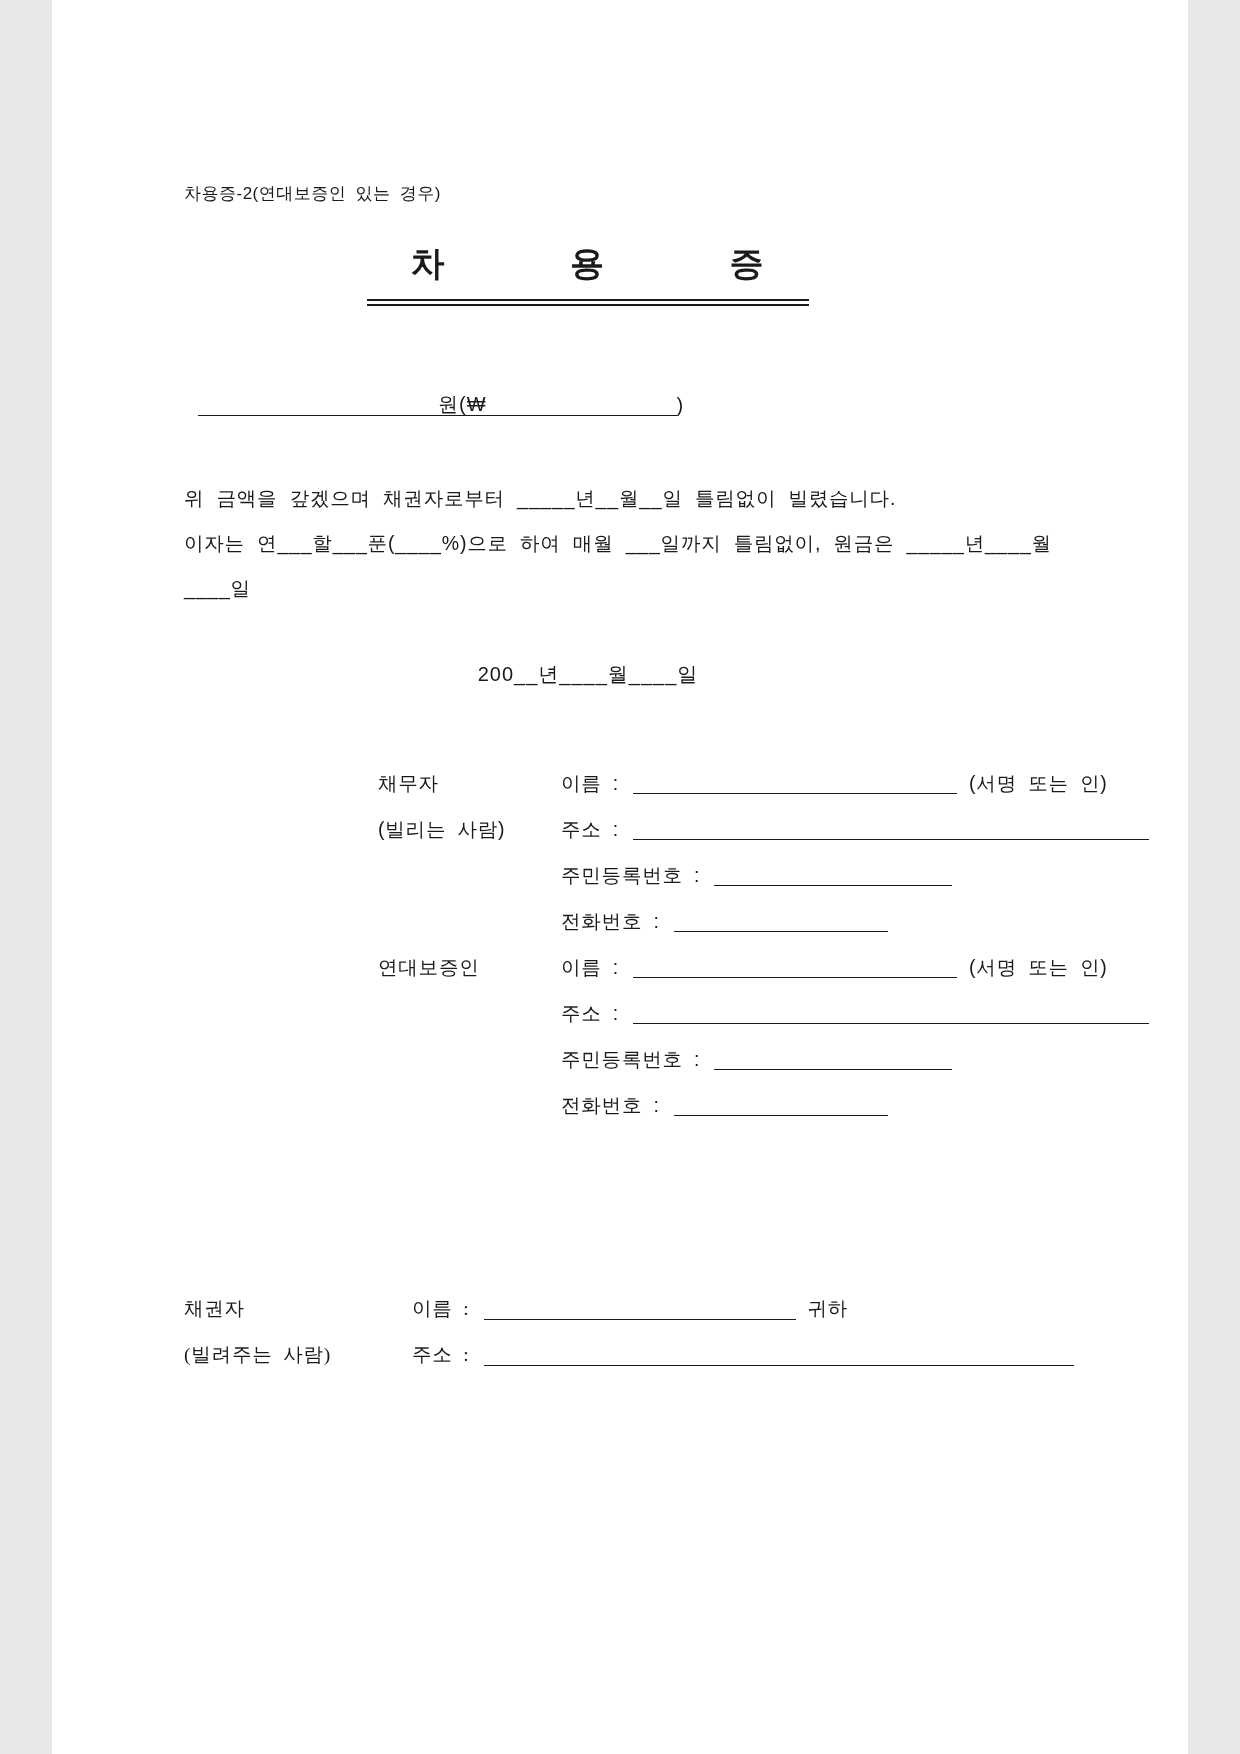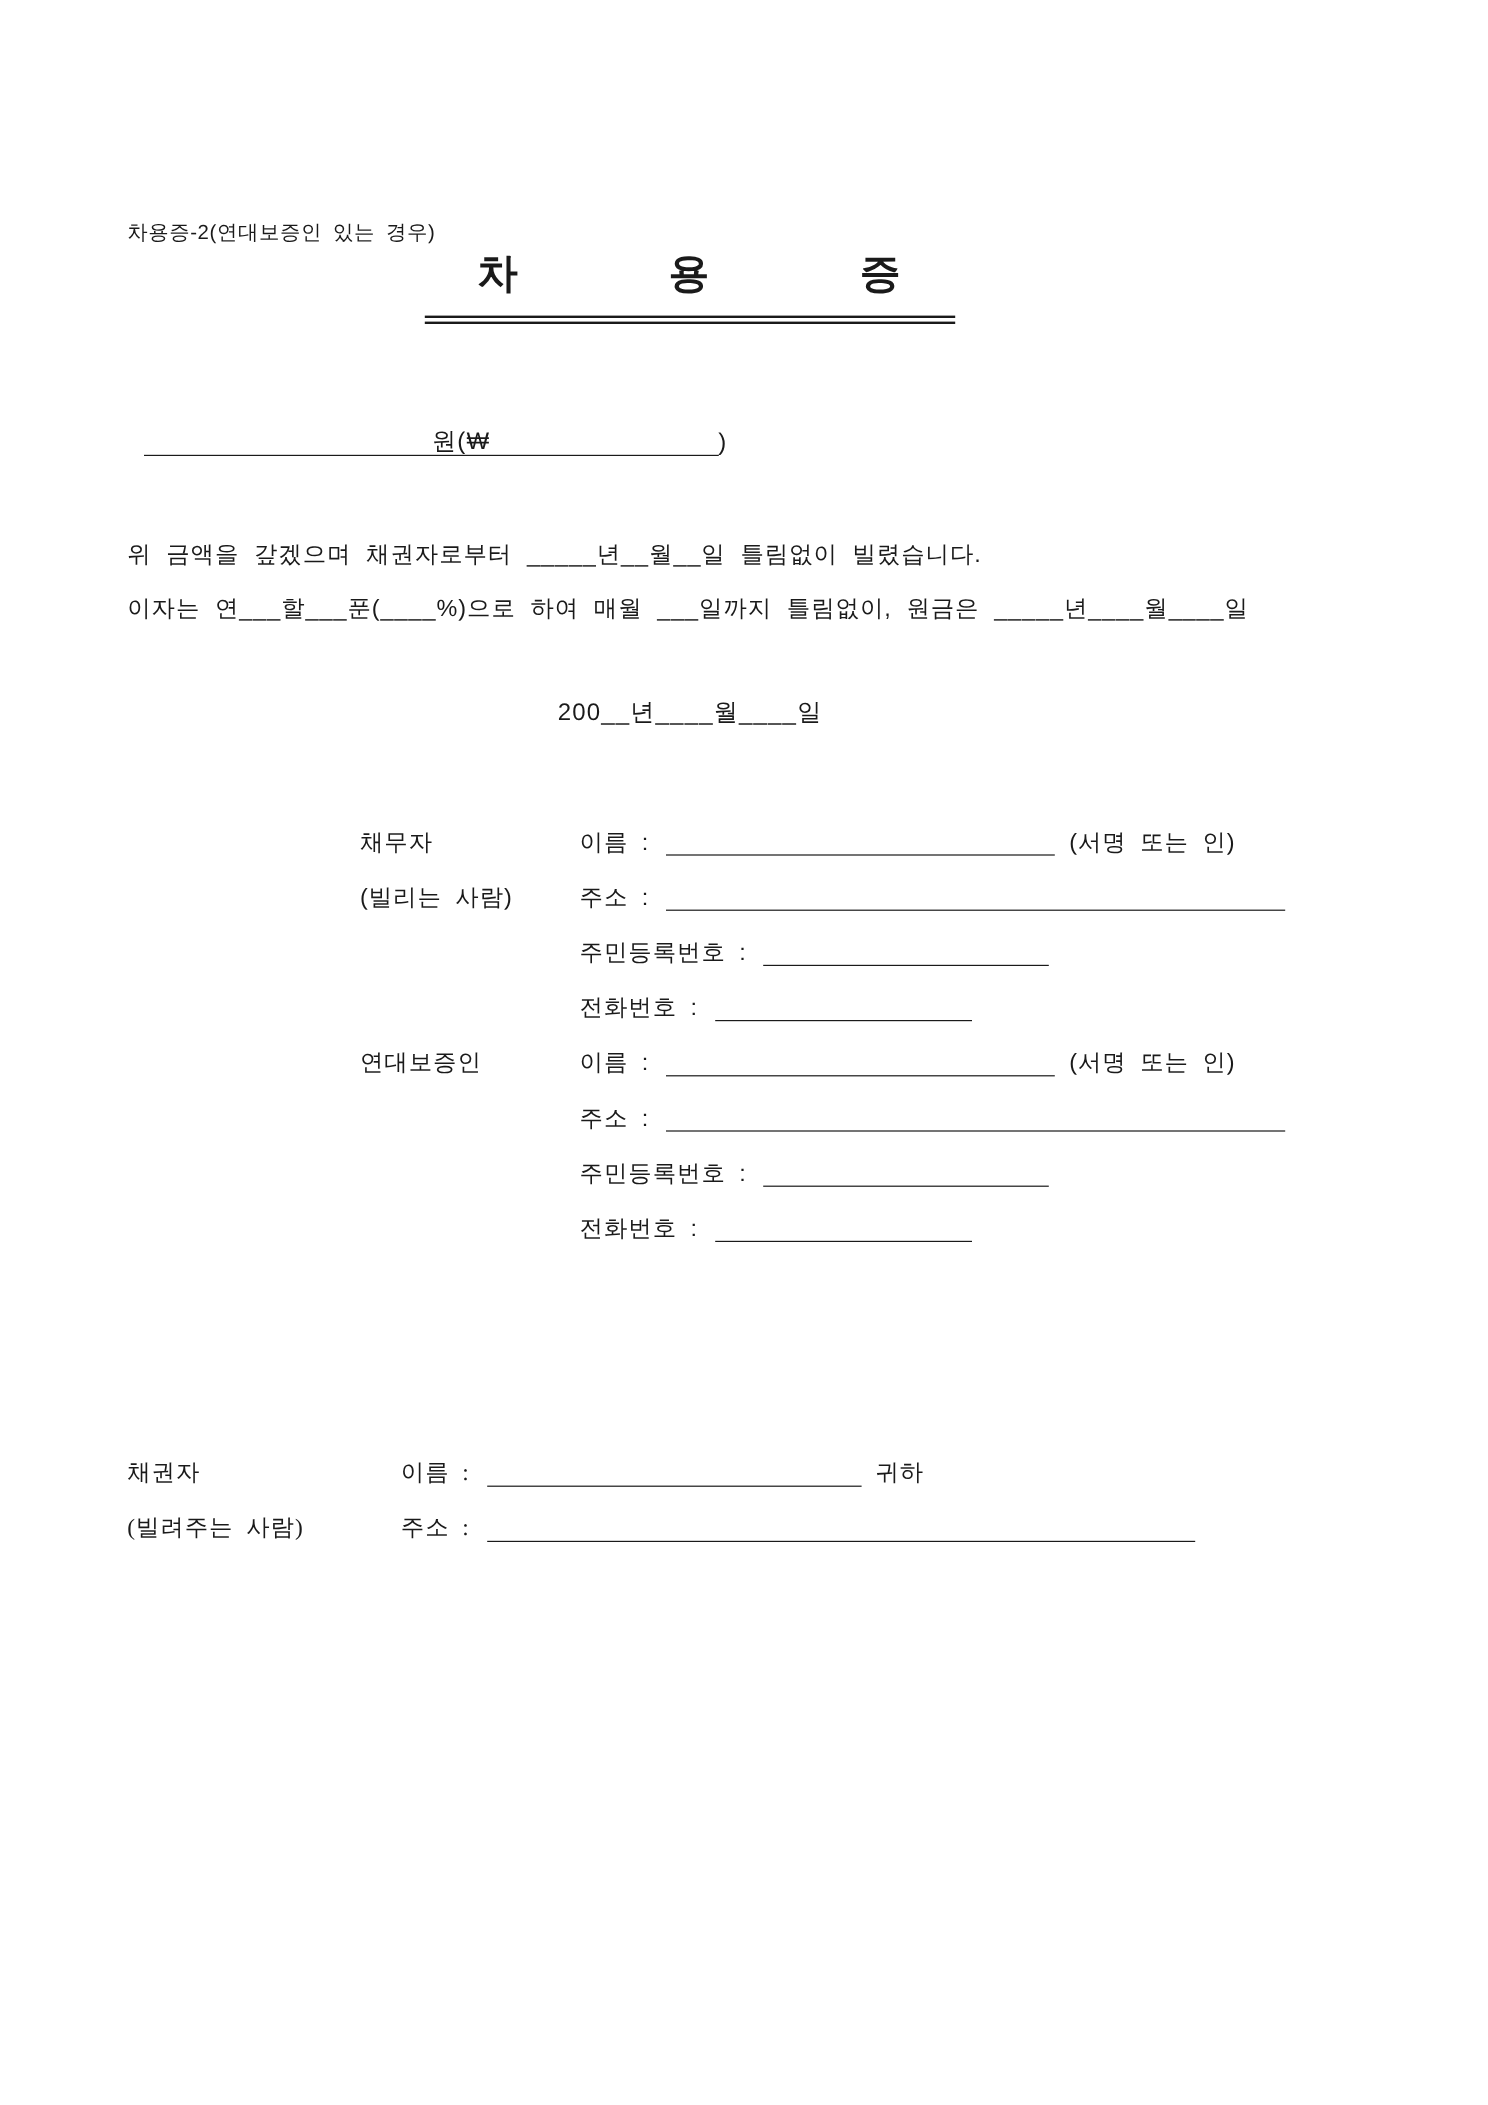--- a/index.html
+++ b/index.html
@@ -1,37 +1,38 @@
 <!DOCTYPE html>
 <html><head>
 <meta charset="utf-8">
 <style>
   html, body { margin: 0; padding: 0; background: #e8e8e8; }
   .page {
     position: relative;
-    width: 1240px;
+    width: 1136px;
     height: 1754px;
     margin: 0 auto;
     background: #ffffff;
     color: #1a1a1a;
     font-family: "Liberation Sans", "DejaVu Sans", sans-serif;
     overflow: hidden;
     box-sizing: border-box;
+    padding-left: 26px;
   }
 
   .doc-label {
     margin: 182px 0 0 106px;
     font-size: 17px;
     letter-spacing: 0.5px;
     word-spacing: 4px;
   }
 
   .centered { text-align: center; padding-right: 90px; }
 
-  .title-wrap { }
+  .title-wrap { margin-top: 36px; }
   .title-inner {
     display: inline-block;
     border-bottom: 7px double #1a1a1a;
     padding: 0 44px 12px 44px;
     font-size: 34px;
     font-weight: bold;
     letter-spacing: 2px;
     word-spacing: 112px;
     white-space: nowrap;
   }

